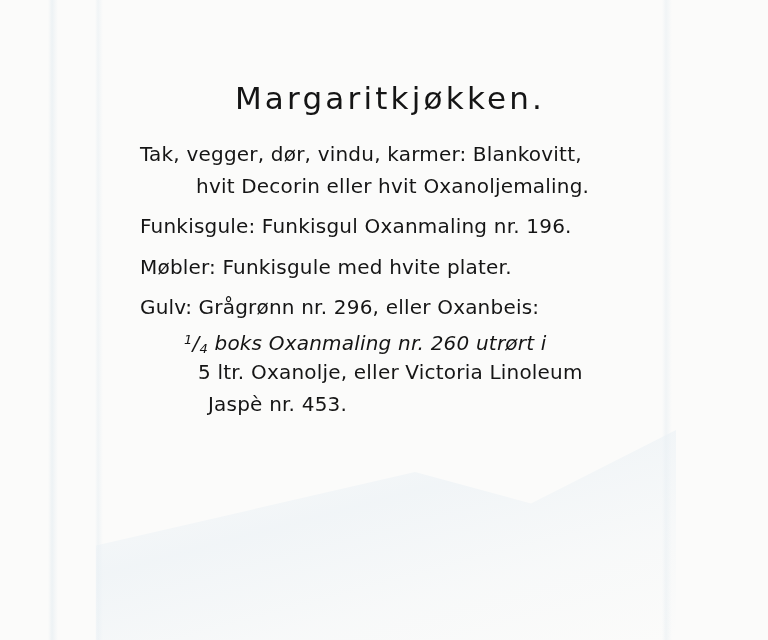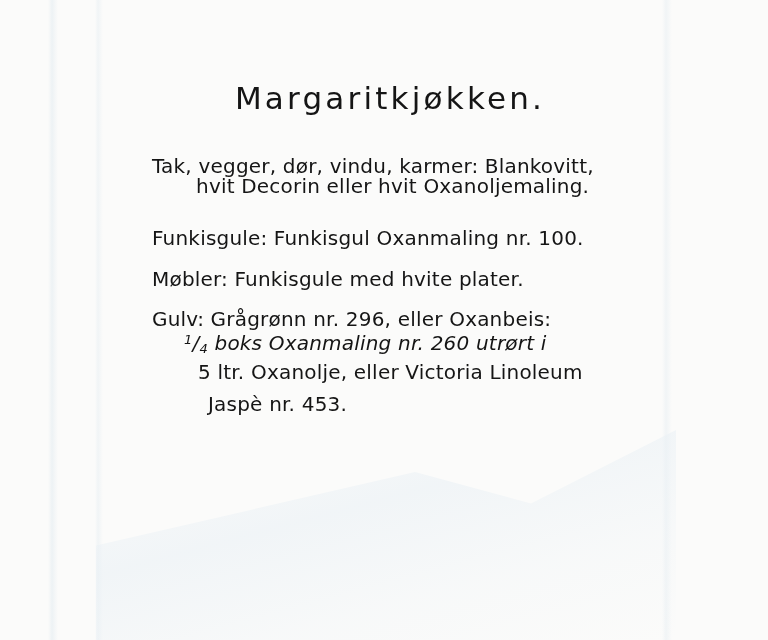--- a/index.html
+++ b/index.html
@@ -46,21 +46,21 @@
       font-weight: normal;
       margin: 0;
       line-height: 40px;
       padding-left: 6px;
     }
     .entry {
       position: absolute;
       left: 140px;
       font-size: 20px;
       line-height: 32px;
-      margin: 12px;
+      margin: 0;
       white-space: nowrap;
     }
     .entry .label { letter-spacing: 0.2px; }
     .entry .value { letter-spacing: 0.2px; }
     .cont {
       position: absolute;
       font-size: 20px;
       line-height: 32px;
       margin: 0;
       white-space: nowrap;
@@ -79,21 +79,21 @@
 <h1 class="title">Margaritkjøkken.</h1>
 
 <p class="entry" style="top:138px;">
   <span class="label">Tak, vegger, dør, vindu, karmer:</span>
   <span class="value">Blankovitt,</span>
 </p>
 <p class="cont" style="left:196px; top:170px;text-align:right;">hvit Decorin eller hvit Oxanoljemaling.</p>
 
 <p class="entry" style="top:210px;">
   <span class="label">Funkisgule:</span>
-  <span class="value">Funkisgul Oxanmaling nr. 100.</span>
+  <span class="value">Funkisgul Oxanmaling nr. 196.</span>
 </p>
 
 <p class="entry" style="top:251px;">
   <span class="label">Møbler:</span>
   <span class="value">Funkisgule med hvite plater.</span>
 </p>
 
 <p class="entry" style="top:291px;">
   <span class="label">Gulv:</span>
   <span class="value">Grågrønn nr. 296, eller Oxanbeis:</span>

